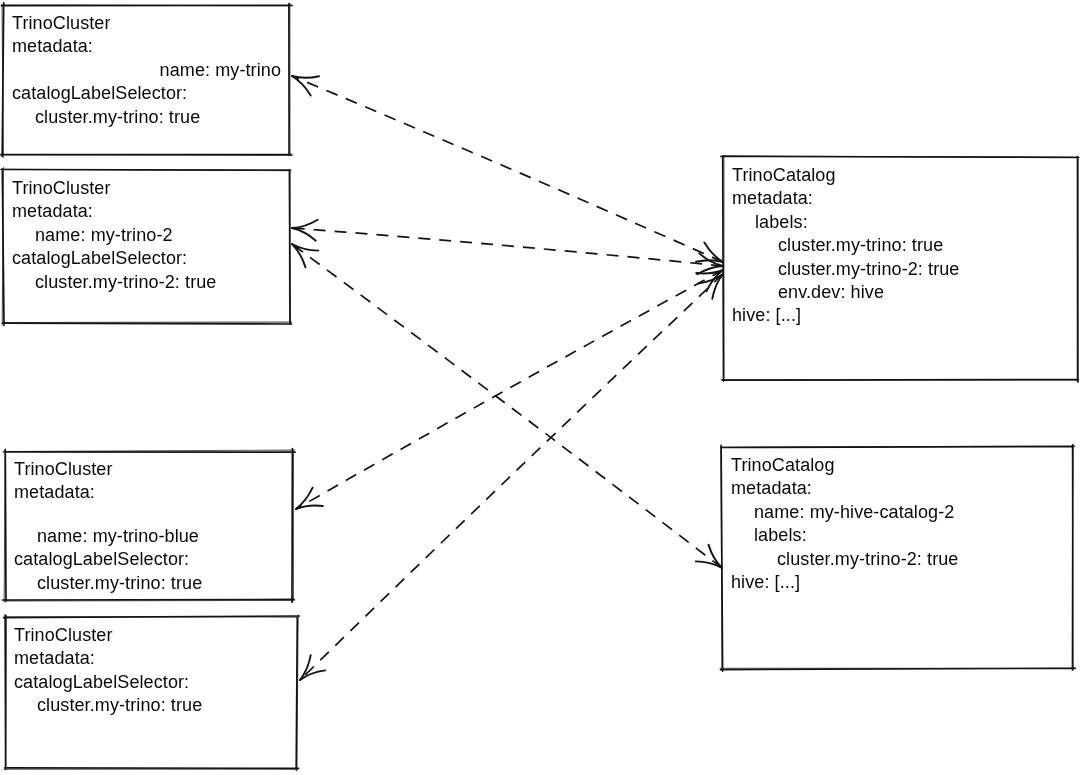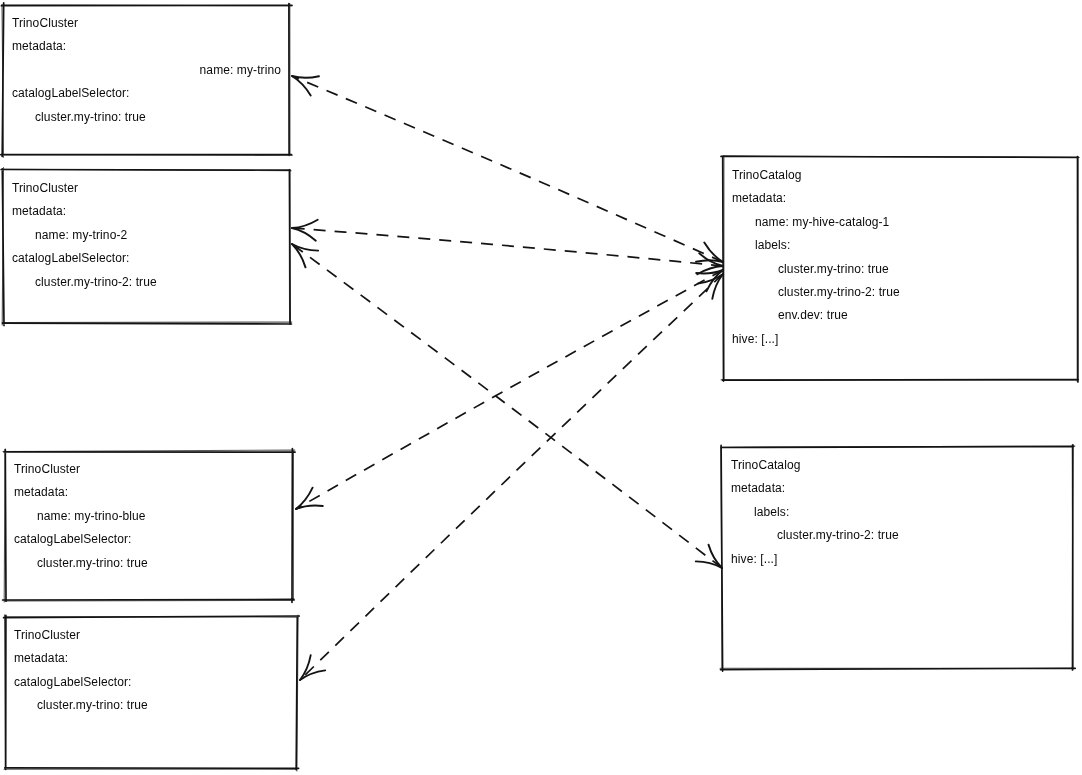--- a/index.html
+++ b/index.html
@@ -15,21 +15,21 @@
     position: absolute;
     left: 0; top: 0;
     width: 1082px; height: 775px;
     display: block;
   }
   .node {
     position: absolute;
     box-sizing: border-box;
     padding: 7px 9px;
     color: #0a0a0a;
-    font-size: 12px;
+    font-size: 18px;
     line-height: 23.4px;
     background: transparent;
   }
   .node .ln {
     display: block;
     white-space: pre;
     letter-spacing: 0.1px;
   }
 </style>
 </head>
@@ -86,40 +86,40 @@
   <div class="node" style="left: 3px; top: 170px; width: 287px; height: 153px;">
       <span class="ln" style="padding-left: 0px;">TrinoCluster</span>
       <span class="ln" style="padding-left: 0px;">metadata:</span>
       <span class="ln" style="padding-left: 23px;">name: my-trino-2</span>
       <span class="ln" style="padding-left: 0px;">catalogLabelSelector:</span>
       <span class="ln" style="padding-left: 23px;">cluster.my-trino-2: true</span>
     </div>
   <div class="node" style="left: 5px; top: 451px; width: 288px; height: 149px;">
       <span class="ln" style="padding-left: 0px;">TrinoCluster</span>
       <span class="ln" style="padding-left: 0px;">metadata:</span>
-      <span class="ln" style="padding-left: 23px;">name: my-trino-blue</span>
+      <span class="ln" style="padding-left: 23px; margin-top: 20px;">name: my-trino-blue</span>
       <span class="ln" style="padding-left: 0px;">catalogLabelSelector:</span>
       <span class="ln" style="padding-left: 23px;">cluster.my-trino: true</span>
     </div>
   <div class="node" style="left: 5px; top: 617px; width: 292px; height: 152px;">
       <span class="ln" style="padding-left: 0px;">TrinoCluster</span>
       <span class="ln" style="padding-left: 0px;">metadata:</span>
       <span class="ln" style="padding-left: 0px;">catalogLabelSelector:</span>
       <span class="ln" style="padding-left: 23px;">cluster.my-trino: true</span>
     </div>
   <div class="node" style="left: 723px; top: 157px; width: 354px; height: 223px;">
       <span class="ln" style="padding-left: 0px;">TrinoCatalog</span>
       <span class="ln" style="padding-left: 0px;">metadata:</span>
-      <span class="ln" style="padding-left: 23px;">name: my-hive-catalog-1</span>
       <span class="ln" style="padding-left: 23px;">labels:</span>
       <span class="ln" style="padding-left: 46px;">cluster.my-trino: true</span>
       <span class="ln" style="padding-left: 46px;">cluster.my-trino-2: true</span>
-      <span class="ln" style="padding-left: 46px;">env.dev: true</span>
+      <span class="ln" style="padding-left: 46px;">env.dev: hive</span>
       <span class="ln" style="padding-left: 0px;">hive: [...]</span>
     </div>
   <div class="node" style="left: 722px; top: 447px; width: 351px; height: 222px;">
       <span class="ln" style="padding-left: 0px;">TrinoCatalog</span>
       <span class="ln" style="padding-left: 0px;">metadata:</span>
+      <span class="ln" style="padding-left: 23px;">name: my-hive-catalog-2</span>
       <span class="ln" style="padding-left: 23px;">labels:</span>
       <span class="ln" style="padding-left: 46px;">cluster.my-trino-2: true</span>
       <span class="ln" style="padding-left: 0px;">hive: [...]</span>
     </div>
 </div>
 
 </body></html>

